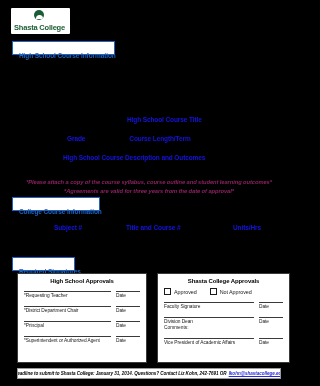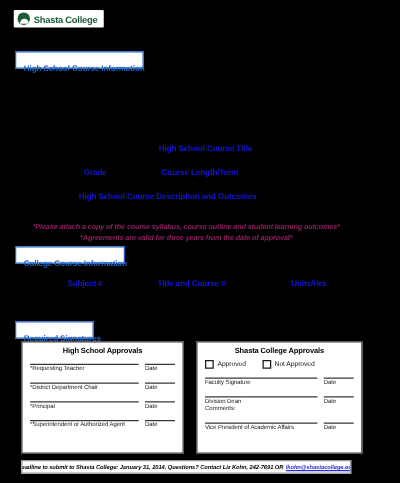--- a/index.html
+++ b/index.html
@@ -29,20 +29,21 @@
   .logo-chip {
     position: absolute;
     left: 11px;
     top: 8px;
     background: #ffffff;
     padding: 2px 5px 2px 3px;
     display: flex;
     align-items: center;
     gap: 3px;
     border-radius: 1px;
+    flex-direction: column;
   }
   .logo-mark {
     width: 10px;
     height: 10px;
     border-radius: 50%;
     background: #1c5c34;
     position: relative;
     flex: 0 0 auto;
     overflow: hidden;
   }

